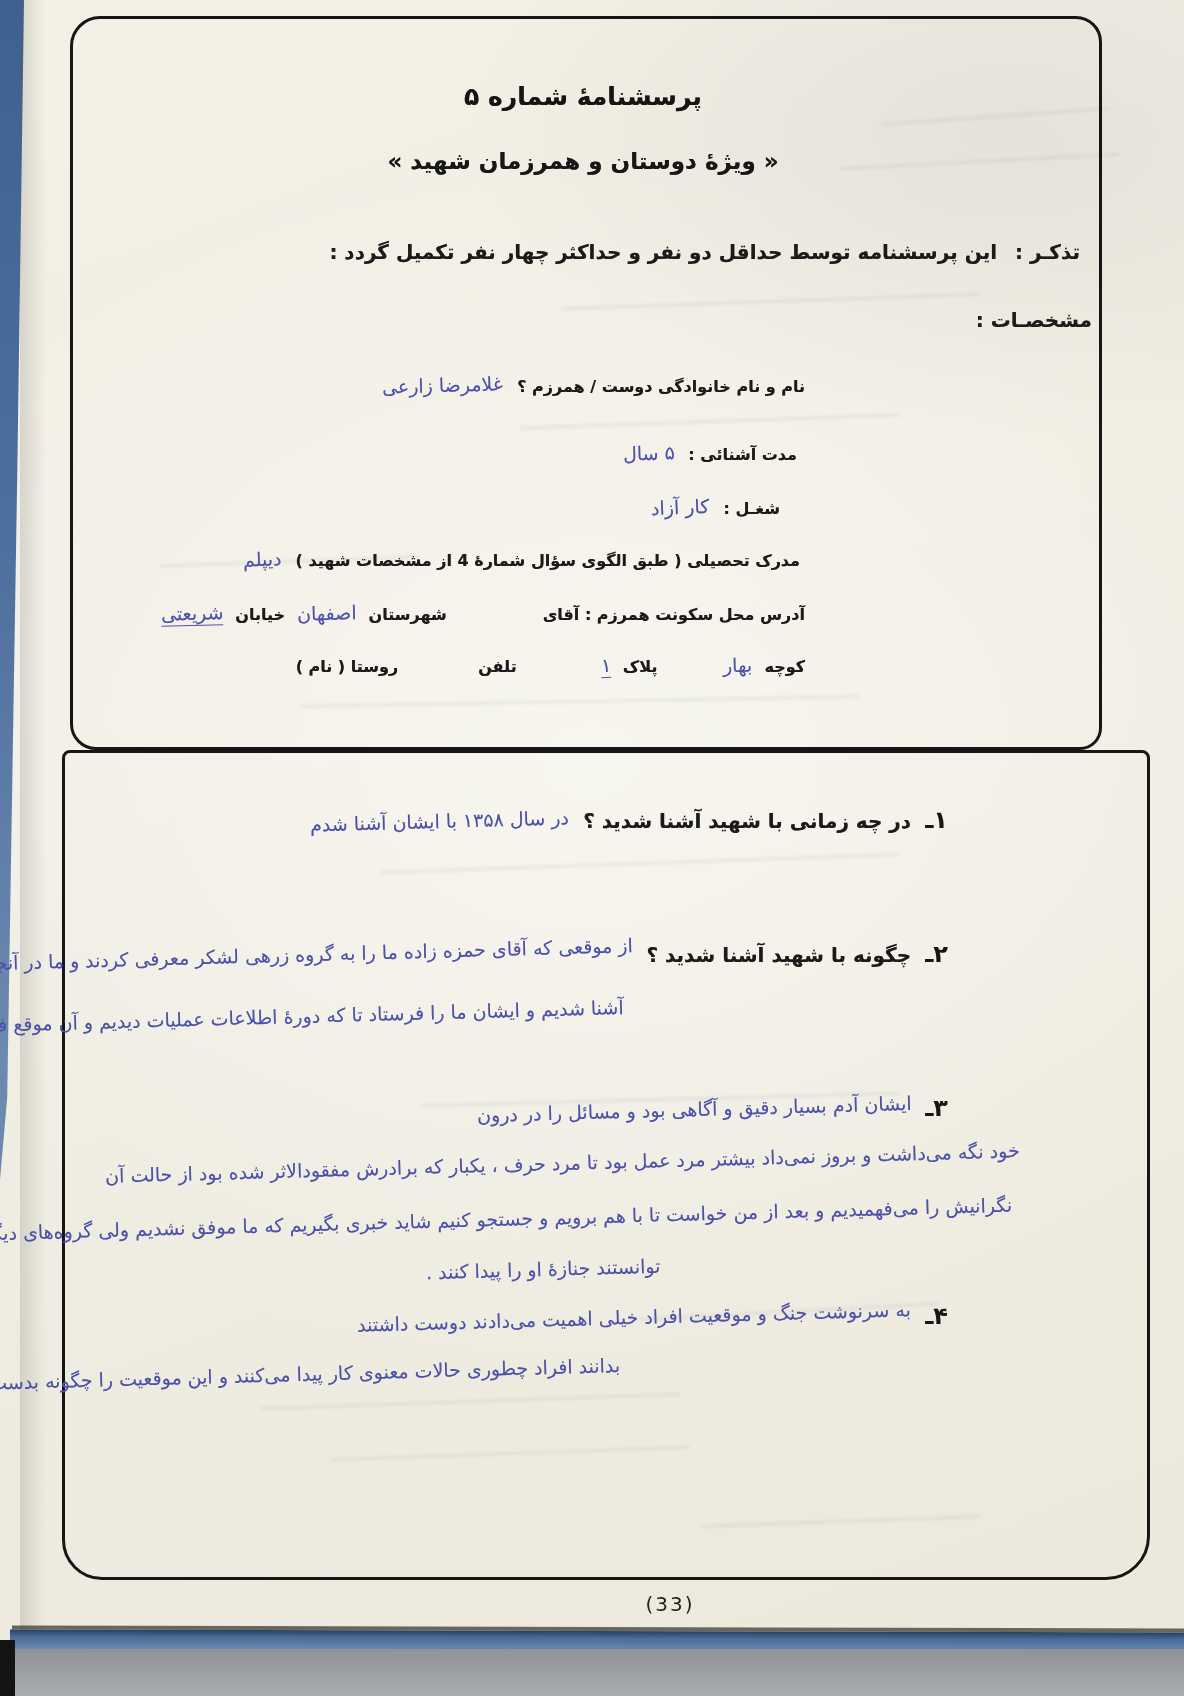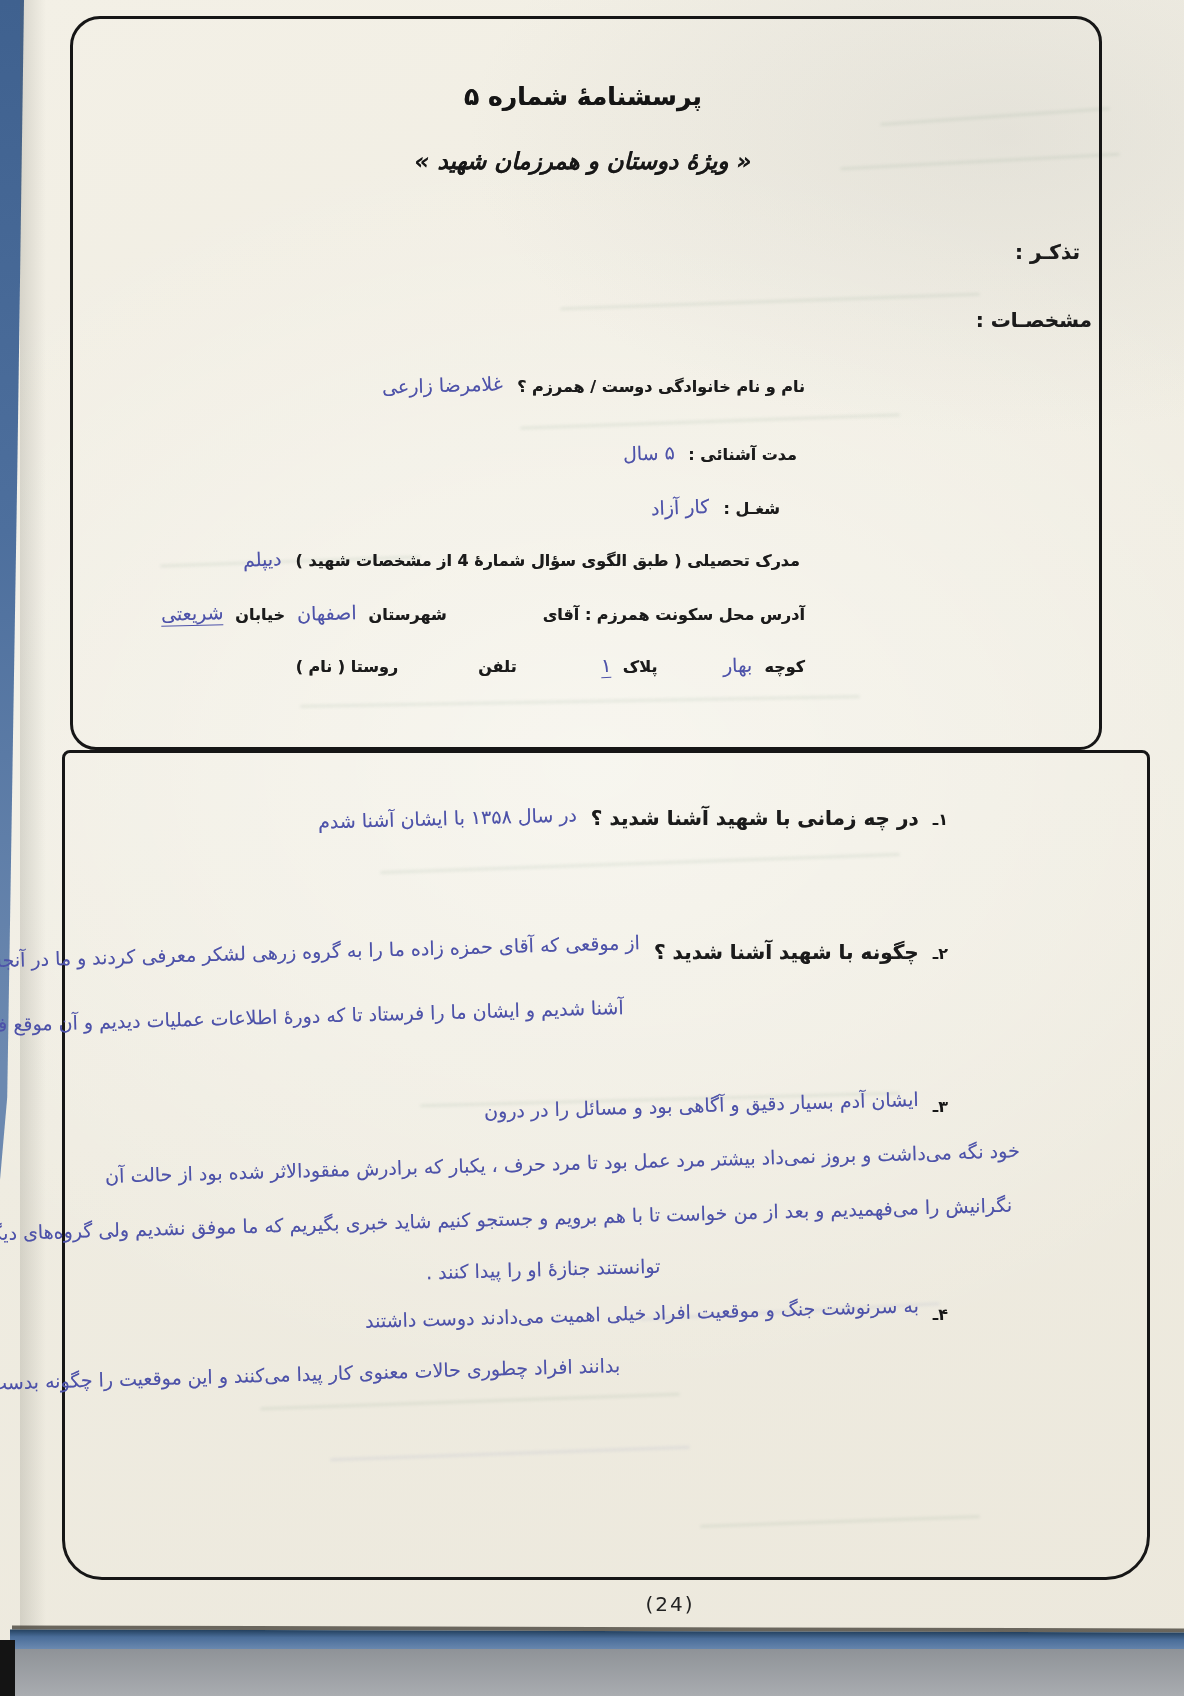--- a/index.html
+++ b/index.html
@@ -16,22 +16,22 @@
   .abs{position:absolute;}
   .printed{font-weight:bold;color:#1b1b1b;font-size:20px;text-shadow:0 0 .5px rgba(20,20,20,.55);white-space:nowrap;}
   .small{font-size:16px;}
   .hw{color:#4d52a9;font-size:19px;white-space:nowrap;display:inline-block;transform:rotate(-1.6deg);text-shadow:0 0 .6px rgba(77,82,169,.4);}
   .hw2{transform:rotate(-2.4deg);}
   .underline{border-bottom:1.5px solid #4d52a9;padding-bottom:1px;}
   .box{position:absolute;border:3px solid #161616;background:transparent;}
   .row{position:absolute;display:flex;align-items:baseline;gap:14px;white-space:nowrap;}
   .centered{text-align:center;}
   .title{font-size:25px;font-weight:bold;color:#151515;text-shadow:0 0 .6px rgba(0,0,0,.6);}
-  .subtitle{font-size:23px;font-weight:bold;color:#171717;text-shadow:0 0 .6px rgba(0,0,0,.6);font-style:italic;}
-  .qnum{font-weight:bold;font-size:16px;color:#161616;}
+  .subtitle{font-size:23px;font-weight:bold;color:#171717;text-shadow:0 0 .6px rgba(0,0,0,.6);}
+  .qnum{font-weight:bold;font-size:24px;color:#161616;}
   .ghost{position:absolute;opacity:.12;filter:blur(1.6px);pointer-events:none;}
   .gline{height:3px;border-radius:2px;background:#6e8f78;}
   .gline-blue{height:3px;border-radius:2px;background:#7b86b6;}
   .spine{
     position:absolute;top:0;left:0;width:24px;height:1180px;
     background:linear-gradient(180deg,#3f618f 0%,#4d6f9d 45%,#6c89b0 90%);
     clip-path:polygon(0 0,100% 0,72% 40%,30% 93%,0 100%);
   }
   .edge-shadow-left{position:absolute;top:0;left:20px;width:26px;height:1640px;
     background:linear-gradient(90deg,rgba(90,90,80,.18),transparent);}
@@ -68,20 +68,21 @@
 
   <div class="abs centered" style="left:70px;top:82px;width:1026px;">
     <span class="title">پرسشنامهٔ شماره ۵</span>
   </div>
   <div class="abs centered" style="left:70px;top:148px;width:1026px;">
     <span class="subtitle">« ویژهٔ دوستان و همرزمان شهید »</span>
   </div>
 
   <div class="row" style="right:104px;top:240px;gap:18px;">
     <span class="printed">تذکـر :</span>
+    <span class="printed">این پرسشنامه توسط حداقل دو نفر و حداکثر چهار نفر تکمیل گردد :</span>
   </div>
 
   <div class="row" style="right:92px;top:308px;">
     <span class="printed">مشخصـات :</span>
   </div>
 
   <div class="row" style="right:379px;top:374px;">
     <span class="printed small">نام و نام خانوادگی دوست / همرزم ؟</span>
     <span class="hw">غلامرضا زارعی</span>
   </div>
@@ -155,21 +156,21 @@
 
   <div class="row" style="right:236px;top:1302px;">
     <span class="qnum">۴ـ</span>
     <span class="hw">به سرنوشت جنگ و موقعیت افراد خیلی اهمیت می‌دادند دوست داشتند</span>
   </div>
   <div class="row" style="right:564px;top:1364px;">
     <span class="hw">بدانند افراد چطوری حالات معنوی کار پیدا می‌کنند و این موقعیت را چگونه بدست می‌آورند .</span>
   </div>
 
   <div class="abs centered" style="left:600px;top:1592px;width:140px;">
-    <span class="pagenum">(24)</span>
+    <span class="pagenum">(33)</span>
   </div>
 
   <div class="bottom-edge-line"></div>
   <div class="bottom-blue"></div>
   <div class="bottom-grey"></div>
   <div class="bottom-black"></div>
 
 </div>
 
 </body></html>

